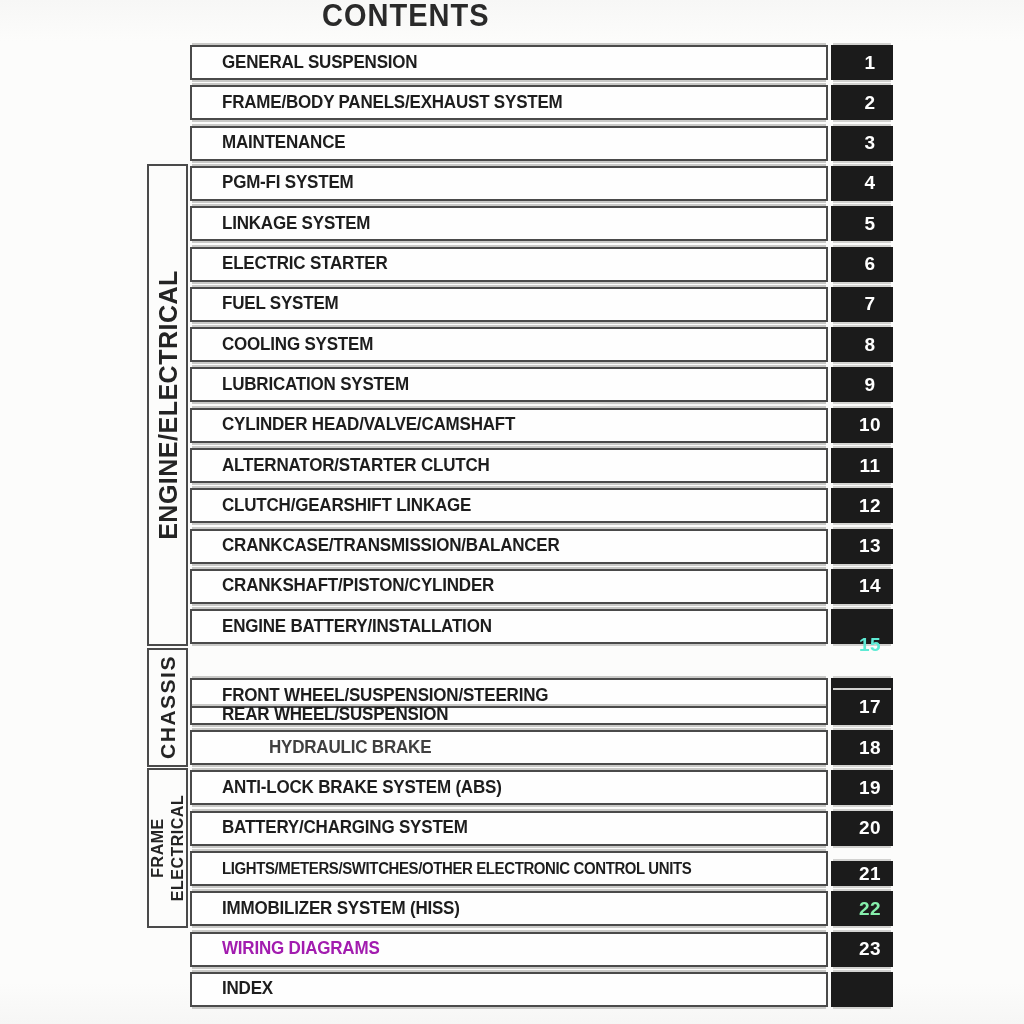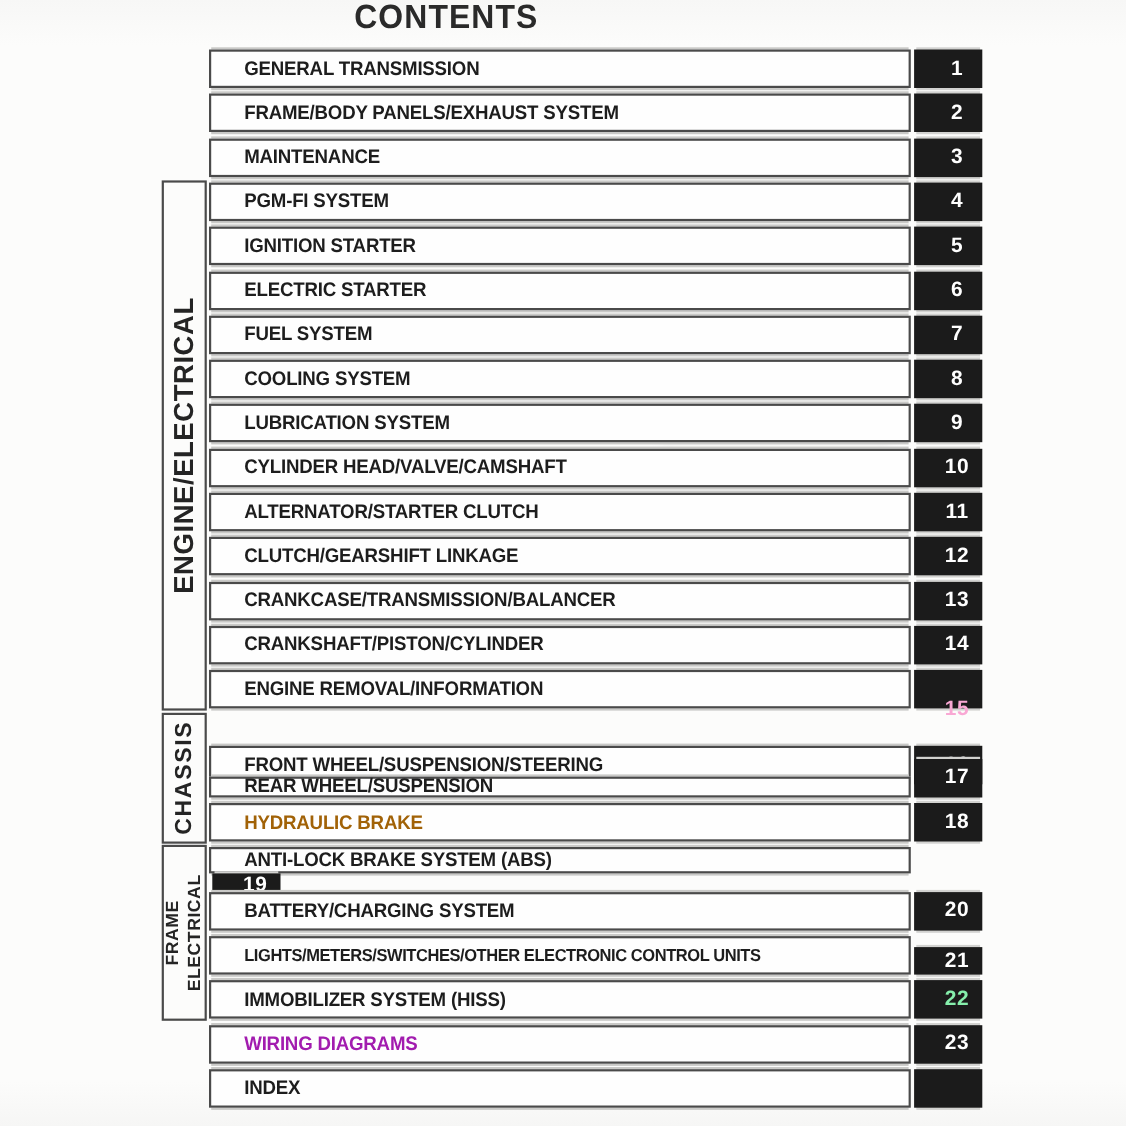--- a/index.html
+++ b/index.html
@@ -131,21 +131,21 @@
     <div class="group-box g2" style="top: 768.4px; height: 159.9px; border-color: rgb(74, 74, 74);">
       <div class="group-label">
           <div>FRAME</div>
           <div>ELECTRICAL</div>
         </div>
     </div>
   </div>
   <div id="rows">
     <div class="row" style="top: 45px;">
       <div class="row-box" style="border-color: rgb(74, 74, 74);">
-        <span class="row-label" style="color: rgb(29, 29, 29);">GENERAL TRANSMISSION</span>
+        <span class="row-label" style="color: rgb(29, 29, 29);">GENERAL SUSPENSION</span>
       </div>
       <div class="row-tab" style="background: rgb(27, 27, 27);">
         <span class="tab-num" style="color: rgb(255, 255, 255);">1</span>
       </div>
     </div>
 
     <div class="row" style="top: 85.3px;">
       <div class="row-box" style="border-color: rgb(74, 74, 74);">
         <span class="row-label" style="color: rgb(29, 29, 29);">FRAME/BODY PANELS/EXHAUST SYSTEM</span>
       </div>
@@ -167,21 +167,21 @@
       <div class="row-box" style="border-color: rgb(74, 74, 74);">
         <span class="row-label" style="color: rgb(29, 29, 29);">PGM-FI SYSTEM</span>
       </div>
       <div class="row-tab" style="background: rgb(27, 27, 27);">
         <span class="tab-num" style="color: rgb(255, 255, 255);">4</span>
       </div>
     </div>
 
     <div class="row" style="top: 206.2px;">
       <div class="row-box" style="border-color: rgb(74, 74, 74);">
-        <span class="row-label" style="color: rgb(29, 29, 29);">IGNITION STARTER</span>
+        <span class="row-label" style="color: rgb(29, 29, 29);">LINKAGE SYSTEM</span>
       </div>
       <div class="row-tab" style="background: rgb(27, 27, 27);">
         <span class="tab-num" style="color: rgb(255, 255, 255);">5</span>
       </div>
     </div>
 
     <div class="row" style="top: 246.5px;">
       <div class="row-box" style="border-color: rgb(74, 74, 74);">
         <span class="row-label" style="color: rgb(29, 29, 29);">ELECTRIC STARTER</span>
       </div>
@@ -257,24 +257,24 @@
       <div class="row-box" style="border-color: rgb(74, 74, 74);">
         <span class="row-label" style="color: rgb(29, 29, 29);">CRANKSHAFT/PISTON/CYLINDER</span>
       </div>
       <div class="row-tab" style="background: rgb(27, 27, 27);">
         <span class="tab-num" style="color: rgb(255, 255, 255);">14</span>
       </div>
     </div>
 
     <div class="row" style="top: 609.2px;">
       <div class="row-box" style="border-color: rgb(74, 74, 74);">
-        <span class="row-label" style="color: rgb(29, 29, 29);">ENGINE REMOVAL/INFORMATION</span>
-      </div>
-      <div class="row-tab" style="background: rgb(27, 27, 27);">
-        <span class="tab-num" style="color: #f9a8d4; margin-top: 37px;">15</span>
+        <span class="row-label" style="color: rgb(29, 29, 29);">ENGINE BATTERY/INSTALLATION</span>
+      </div>
+      <div class="row-tab" style="background: rgb(27, 27, 27);">
+        <span class="tab-num" style="color: #5eead4; margin-top: 37px;">15</span>
       </div>
     </div>
 
     <div class="row" style="top: 678px;">
       <div class="row-box" style="border-color: rgb(74, 74, 74);">
         <span class="row-label" style="color: rgb(29, 29, 29);">FRONT WHEEL/SUSPENSION/STEERING</span>
       </div>
       <div class="row-tab" style="background: rgb(27, 27, 27);">
         <span class="tab-num" style="color: rgb(255, 255, 255);">16</span>
       </div>
@@ -284,28 +284,28 @@
       <div class="row-box" style="border-color: rgb(74, 74, 74); margin-top: 16px;">
         <span class="row-label" style="color: rgb(29, 29, 29);">REAR WHEEL/SUSPENSION</span>
       </div>
       <div class="row-tab" style="background: rgb(27, 27, 27);">
         <span class="tab-num" style="color: rgb(255, 255, 255);">17</span>
       </div>
     </div>
 
     <div class="row" style="top: 730.1px;">
       <div class="row-box" style="border-color: rgb(74, 74, 74);">
-        <span class="row-label" style="color: #a16207;">HYDRAULIC BRAKE</span>
+        <span class="row-label" style="color: #404040; margin-left: 47px;">HYDRAULIC BRAKE</span>
       </div>
       <div class="row-tab" style="background: rgb(27, 27, 27);">
         <span class="tab-num" style="color: rgb(255, 255, 255);">18</span>
       </div>
     </div>
 
-    <div class="row" style="top: 770.4px; flex-direction: column;">
+    <div class="row" style="top: 770.4px;">
       <div class="row-box" style="border-color: rgb(74, 74, 74);">
         <span class="row-label" style="color: rgb(29, 29, 29);">ANTI-LOCK BRAKE SYSTEM (ABS)</span>
       </div>
       <div class="row-tab" style="background: rgb(27, 27, 27);">
         <span class="tab-num" style="color: rgb(255, 255, 255);">19</span>
       </div>
     </div>
 
     <div class="row" style="top: 810.7px;">
       <div class="row-box" style="border-color: rgb(74, 74, 74);">

